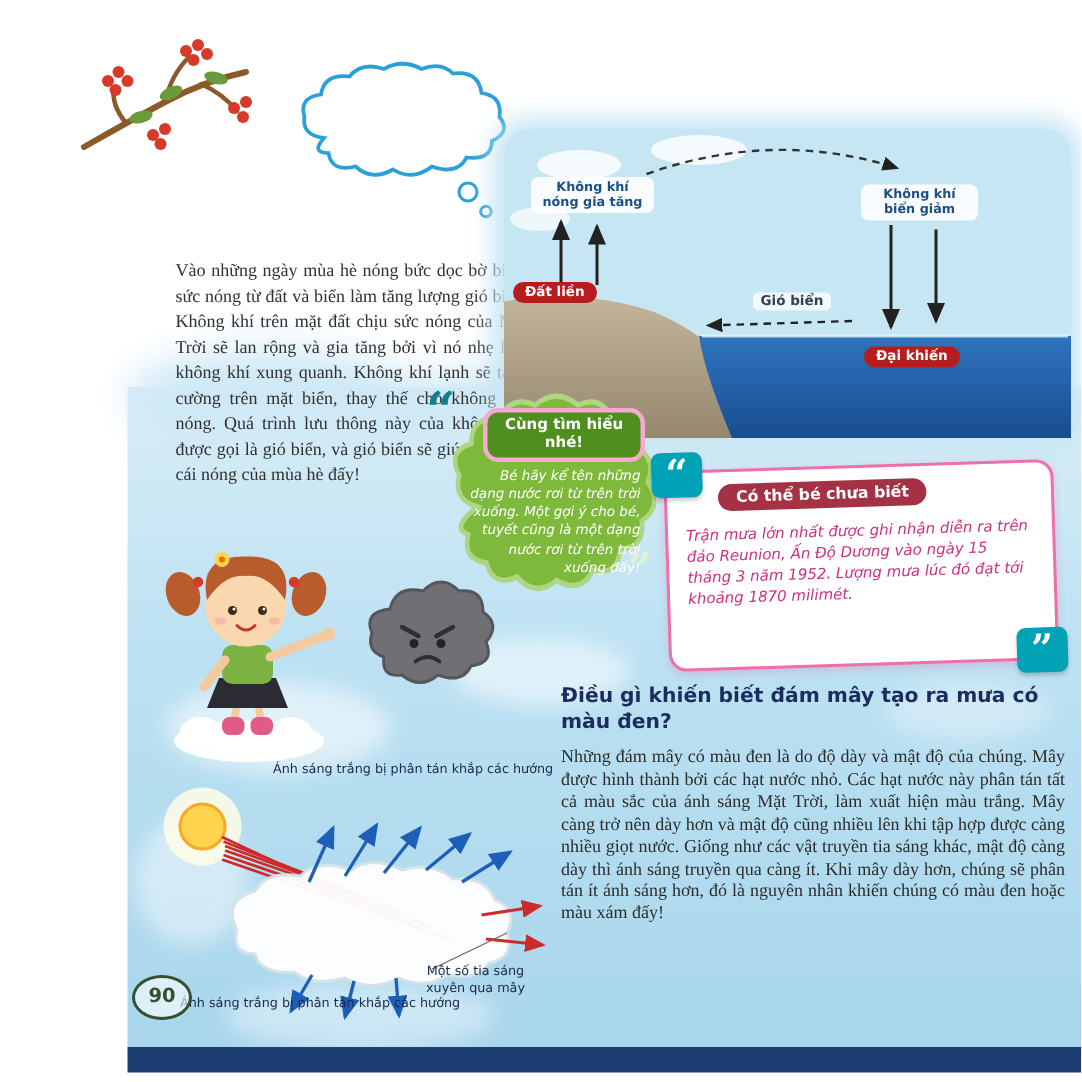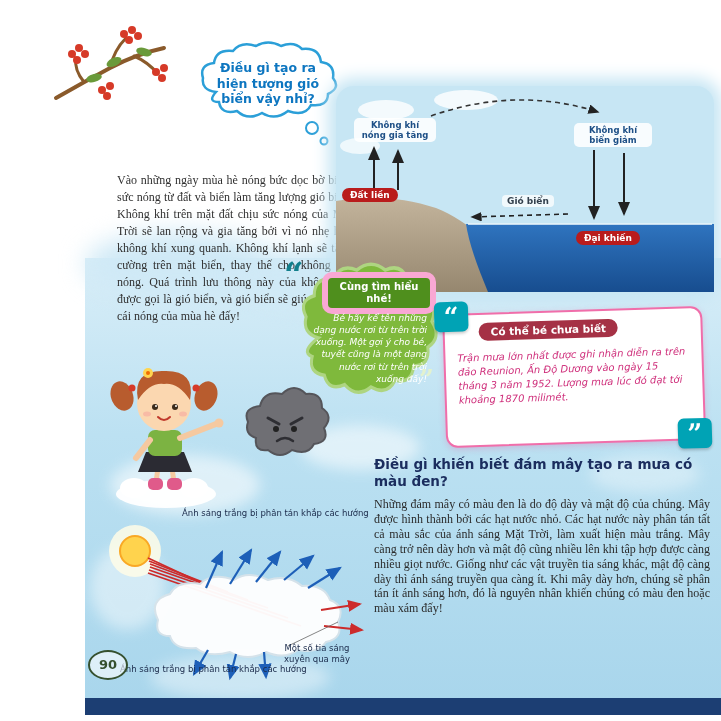--- a/index.html
+++ b/index.html
@@ -27,21 +27,21 @@
   
   .intro{left:100px;top:155px;width:235px;font-family:"Liberation Serif","DejaVu Serif",serif;
     font-size:12px;line-height:17px;color:#303030;text-align:justify;margin:17px;}
   .heading2{left:374px;top:456px;width:338px;color:#1b2d5e;font-weight:bold;
     font-size:13.5px;line-height:1.25;}
   .para2{left:374px;top:497px;width:336px;font-family:"Liberation Serif","DejaVu Serif",serif;
     font-size:12px;line-height:14.9px;color:#2b2b2b;text-align:justify;margin:0;}
   
   .green-bubble{left:298px;top:256px;width:142px;height:152px;}
   .green-title{position:absolute;left:24px;top:16px;width:94px;background:#4f8f1d;
-    border:6px solid #f9a8d4;color:#fff;font-weight:bold;font-size:10px;line-height:1.2;
+    border:3px solid #f9a8d4;color:#fff;font-weight:bold;font-size:10px;line-height:1.2;
     text-align:center;border-radius:10px;padding:3px 4px;}
   .green-text{position:absolute;left:13px;top:56px;width:116px;color:#fff;font-style:italic;
     font-size:9px;line-height:1.35;text-align:right;}
   .quote{font-family:"DejaVu Serif",serif;font-weight:bold;}
   .gq-tl{position:absolute;left:-14px;top:-2px;font-size:34px;color:#127f8c;}
   .gq-br{position:absolute;right:6px;bottom:14px;font-size:26px;color:#e3f2cf;}
   
   .fact{left:444px;top:302px;width:260px;height:142px;transform:rotate(-1.8deg);}
   .fact-card{position:absolute;left:0;top:8px;width:256px;height:130px;background:#fff;
     border:2px solid #f06eaa;border-radius:12px;box-shadow:0 2px 6px rgba(230,80,150,.25);}
@@ -101,21 +101,20 @@
         <circle cx="55" cy="76" r="4"></circle>
     </g>
   </svg>
 
   <div class="abs speech">
     <svg width="148" height="112" viewBox="0 0 148 112">
       <path d="M 20 54 Q 5 52 7 40 Q 3 27 18 25 Q 20 11 37 13 Q 45 3 60 8 Q 72 1 85 8 Q 98 3 106 11 Q 123 9 125 24 Q 139 26 137 40 Q 145 50 132 56 Q 132 69 115 67 Q 109 79 92 73 Q 79 83 66 75 Q 52 83 41 73 Q 25 77 23 64 Q 11 64 20 54 Z" fill="#ffffff" stroke="#2b9fd8" stroke-width="2.5"></path>
       <circle cx="116" cy="90" r="6" fill="#fff" stroke="#2b9fd8" stroke-width="2"></circle>
       <circle cx="128" cy="103" r="3.5" fill="#fff" stroke="#2b9fd8" stroke-width="2"></circle>
     </svg>
-    <div class="speech-text">Điều gì tạo ra hiện tượng gió biển vậy nhỉ?</div>
   </div>
 
   <p class="abs intro">Vào những ngày mùa hè nóng bức dọc bờ biển, sức nóng từ đất và biển làm tăng lượng gió biển. Không khí trên mặt đất chịu sức nóng của Mặt Trời sẽ lan rộng và gia tăng bởi vì nó nhẹ hơn không khí xung quanh. Không khí lạnh sẽ tăng cường trên mặt biển, thay thế cho không khí nóng. Quá trình lưu thông này của không khí được gọi là gió biển, và gió biển sẽ giúp xoa dịu cái nóng của mùa hè đấy!</p>
 
   <div class="abs diagram">
     <svg width="378" height="206" viewBox="0 0 378 206" style="position:absolute;left:0;top:0;">
       <defs>
         <linearGradient id="landG" x1="0" y1="0" x2="0" y2="1">
           <stop offset="0" stop-color="#c3b49c"></stop>
             <stop offset="1" stop-color="#96876f"></stop>

